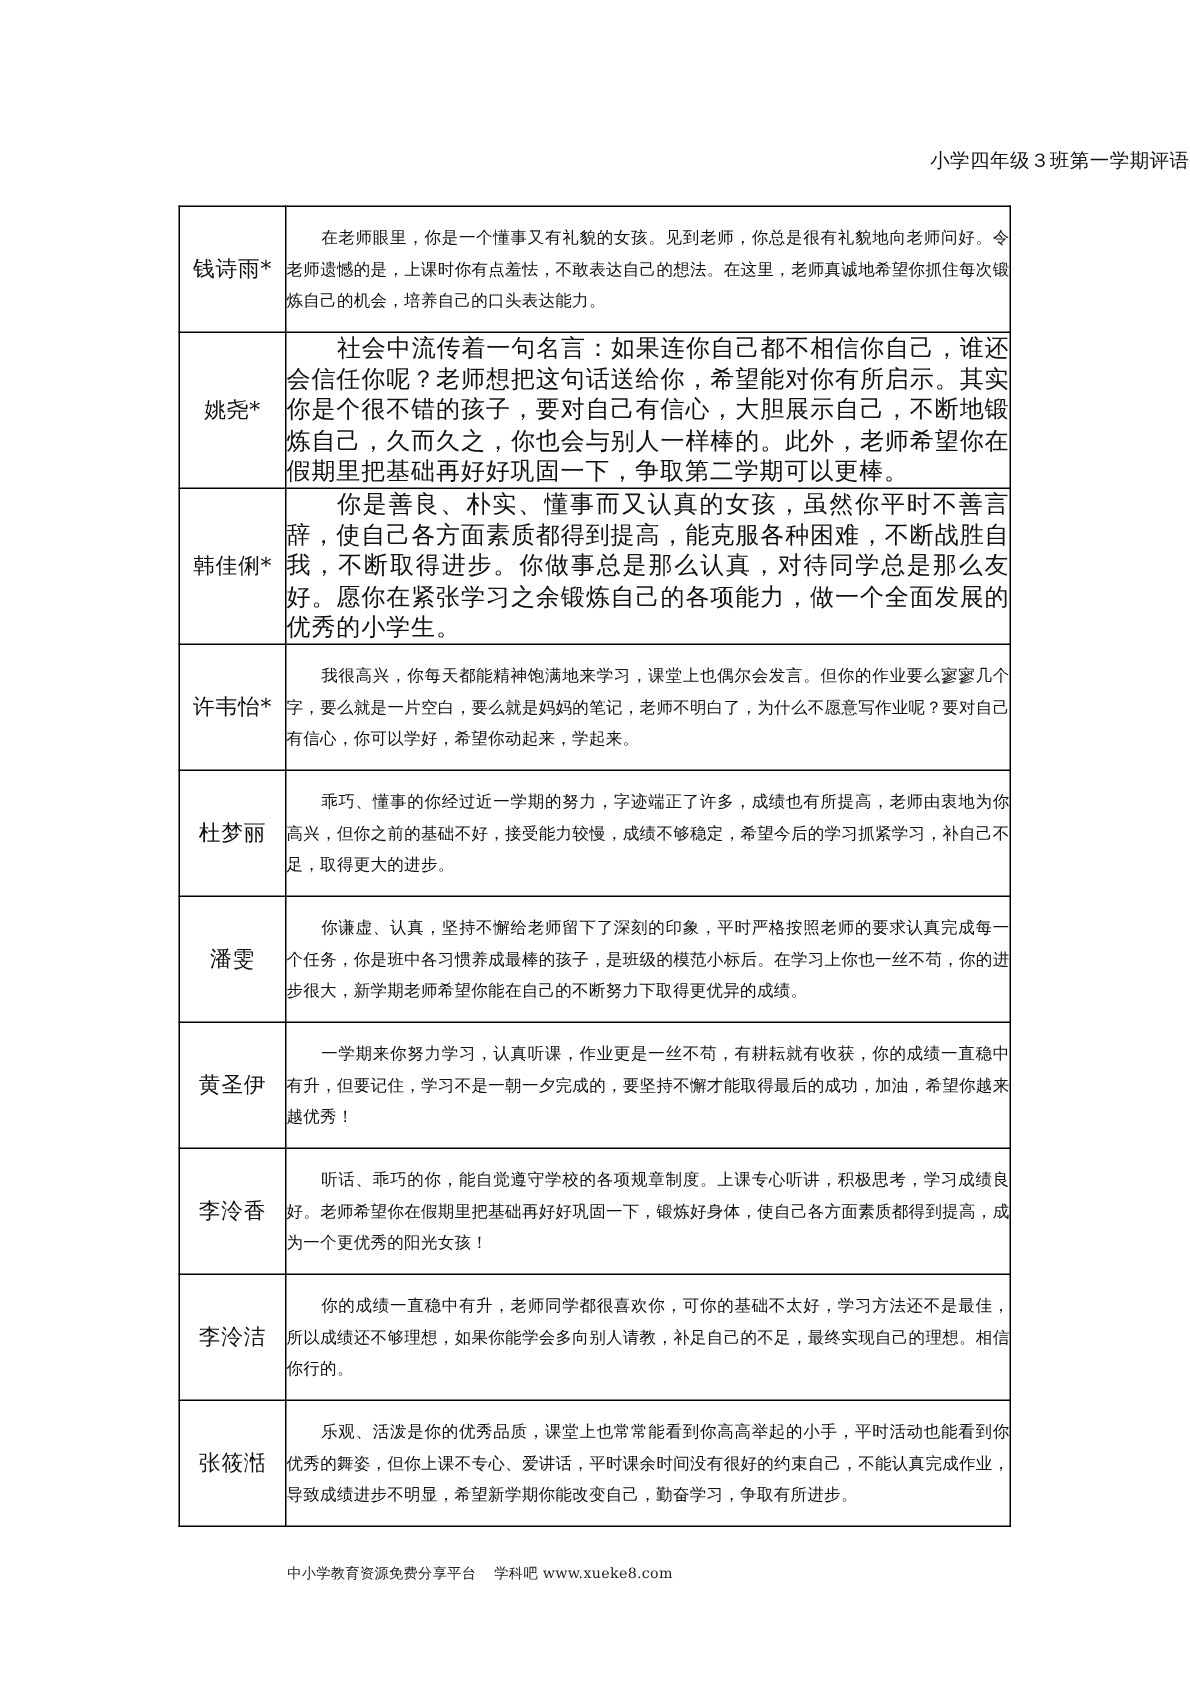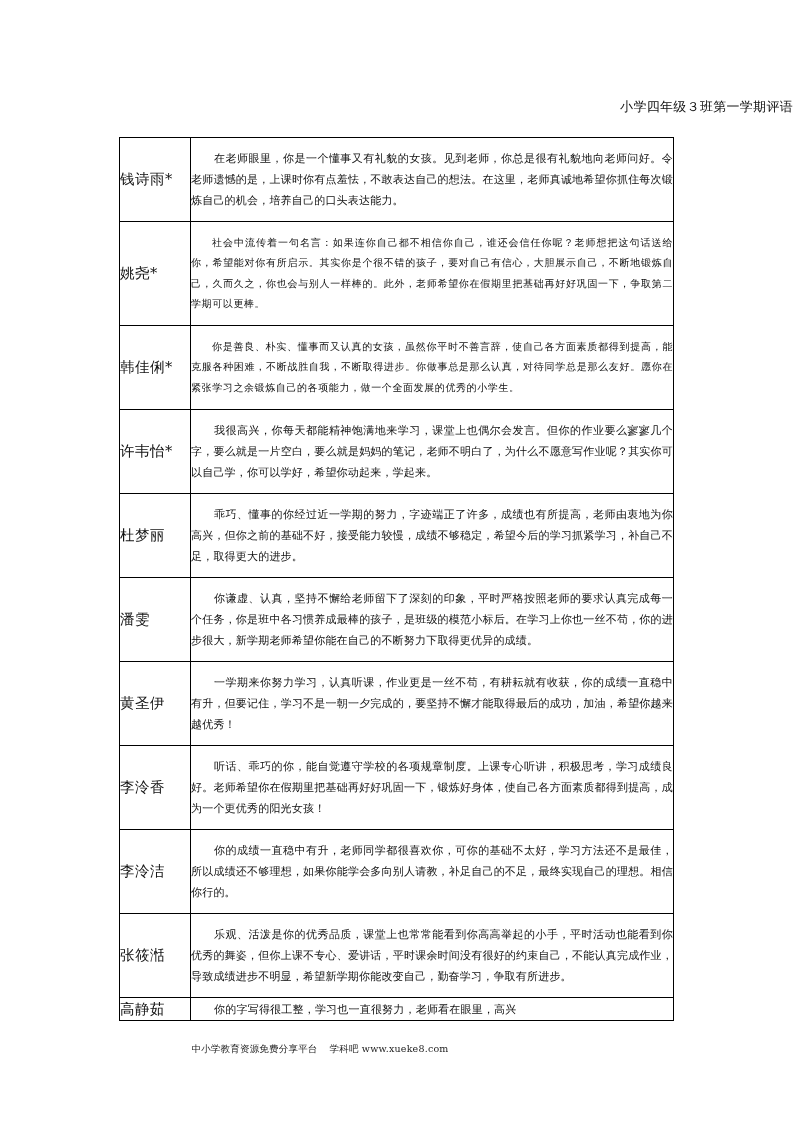--- a/index.html
+++ b/index.html
@@ -14,27 +14,27 @@
   }
   .page-title span { margin-left: -20px; }
   table.comments {
     position: absolute; left: 119px; top: 137px; width: 555px;
     border-collapse: collapse; table-layout: fixed;
   }
   table.comments td {
     border: 1.3px solid #000; vertical-align: middle; padding: 0;
   }
   td.name-cell {
-    width: 70px; text-align: left; font-size: 14.5px; letter-spacing: 0.5px;
+    width: 70px; text-align: center; font-size: 14.5px; letter-spacing: 0.5px;
   }
   td.comment-cell {
     padding: 2px 6px 2px 8px; font-size: 11px; line-height: 21px;
     text-align: justify; text-indent: 2.1em; letter-spacing: 0.2px;
   }
-  td.comment-cell.small { font-size: 10px; line-height: 20.5px; letter-spacing: 0.6px; }
+  td.comment-cell.small { font-size: 16px; line-height: 20.5px; letter-spacing: 0.6px; }
   td.comment-cell.clip { padding-top: 1px; padding-bottom: 0; white-space: nowrap; overflow: hidden; }
   tr.r1 { height: 84px; } tr.r2 { height: 104px; } tr.r3 { height: 84px; }
   tr.r4 { height: 84px; } tr.r5 { height: 84px; } tr.r6 { height: 84px; }
   tr.r7 { height: 84px; } tr.r8 { height: 84px; } tr.r9 { height: 84px; }
   tr.r10 { height: 84px; } tr.r11 { height: 21px; }
   .footer {
     position: absolute; left: 0; width: 640px; top: 1043px; text-align: center;
     font-size: 9.5px; color: #222; letter-spacing: 0.2px;
   }
   .footer .gap { display: inline-block; width: 12px; }
@@ -53,21 +53,21 @@
     <tr class="r2">
       <td class="name-cell">姚尧*</td>
       <td class="comment-cell small">社会中流传着一句名言：如果连你自己都不相信你自己，谁还会信任你呢？老师想把这句话送给你，希望能对你有所启示。其实你是个很不错的孩子，要对自己有信心，大胆展示自己，不断地锻炼自己，久而久之，你也会与别人一样棒的。此外，老师希望你在假期里把基础再好好巩固一下，争取第二学期可以更棒。</td>
     </tr>
     <tr class="r3">
       <td class="name-cell">韩佳俐*</td>
       <td class="comment-cell small">你是善良、朴实、懂事而又认真的女孩，虽然你平时不善言辞，使自己各方面素质都得到提高，能克服各种困难，不断战胜自我，不断取得进步。你做事总是那么认真，对待同学总是那么友好。愿你在紧张学习之余锻炼自己的各项能力，做一个全面发展的优秀的小学生。</td>
     </tr>
     <tr class="r4">
       <td class="name-cell">许韦怡*</td>
-      <td class="comment-cell">我很高兴，你每天都能精神饱满地来学习，课堂上也偶尔会发言。但你的作业要么寥寥几个字，要么就是一片空白，要么就是妈妈的笔记，老师不明白了，为什么不愿意写作业呢？其实你可以自己学，你可以学好，希望你动起来，学起来。</td>
+      <td class="comment-cell">我很高兴，你每天都能精神饱满地来学习，课堂上也偶尔会发言。但你的作业要么寥寥几个字，要么就是一片空白，要么就是妈妈的笔记，老师不明白了，为什么不愿意写作业呢？要对自己有信心，你可以学好，希望你动起来，学起来。</td>
     </tr>
     <tr class="r5">
       <td class="name-cell">杜梦丽</td>
       <td class="comment-cell">乖巧、懂事的你经过近一学期的努力，字迹端正了许多，成绩也有所提高，老师由衷地为你高兴，但你之前的基础不好，接受能力较慢，成绩不够稳定，希望今后的学习抓紧学习，补自己不足，取得更大的进步。</td>
     </tr>
     <tr class="r6">
       <td class="name-cell">潘雯</td>
       <td class="comment-cell">你谦虚、认真，坚持不懈给老师留下了深刻的印象，平时严格按照老师的要求认真完成每一个任务，你是班中各习惯养成最棒的孩子，是班级的模范小标后。在学习上你也一丝不苟，你的进步很大，新学期老师希望你能在自己的不断努力下取得更优异的成绩。</td>
     </tr>
     <tr class="r7">
@@ -79,22 +79,18 @@
       <td class="comment-cell">听话、乖巧的你，能自觉遵守学校的各项规章制度。上课专心听讲，积极思考，学习成绩良好。老师希望你在假期里把基础再好好巩固一下，锻炼好身体，使自己各方面素质都得到提高，成为一个更优秀的阳光女孩！</td>
     </tr>
     <tr class="r9">
       <td class="name-cell">李泠洁</td>
       <td class="comment-cell">你的成绩一直稳中有升，老师同学都很喜欢你，可你的基础不太好，学习方法还不是最佳，所以成绩还不够理想，如果你能学会多向别人请教，补足自己的不足，最终实现自己的理想。相信你行的。</td>
     </tr>
     <tr class="r10">
       <td class="name-cell">张筱湉</td>
       <td class="comment-cell">乐观、活泼是你的优秀品质，课堂上也常常能看到你高高举起的小手，平时活动也能看到你优秀的舞姿，但你上课不专心、爱讲话，平时课余时间没有很好的约束自己，不能认真完成作业，导致成绩进步不明显，希望新学期你能改变自己，勤奋学习，争取有所进步。</td>
     </tr>
-    <tr class="r11">
-      <td class="name-cell">高静茹</td>
-      <td class="comment-cell clip">你的字写得很工整，学习也一直很努力，老师看在眼里，高兴</td>
-    </tr>
   </tbody>
 </table>
 
 <div class="footer">
   <span>中小学教育资源免费分享平台</span><span class="gap"></span><span>学科吧 www.xueke8.com</span>
 </div>
 
 </body></html>

